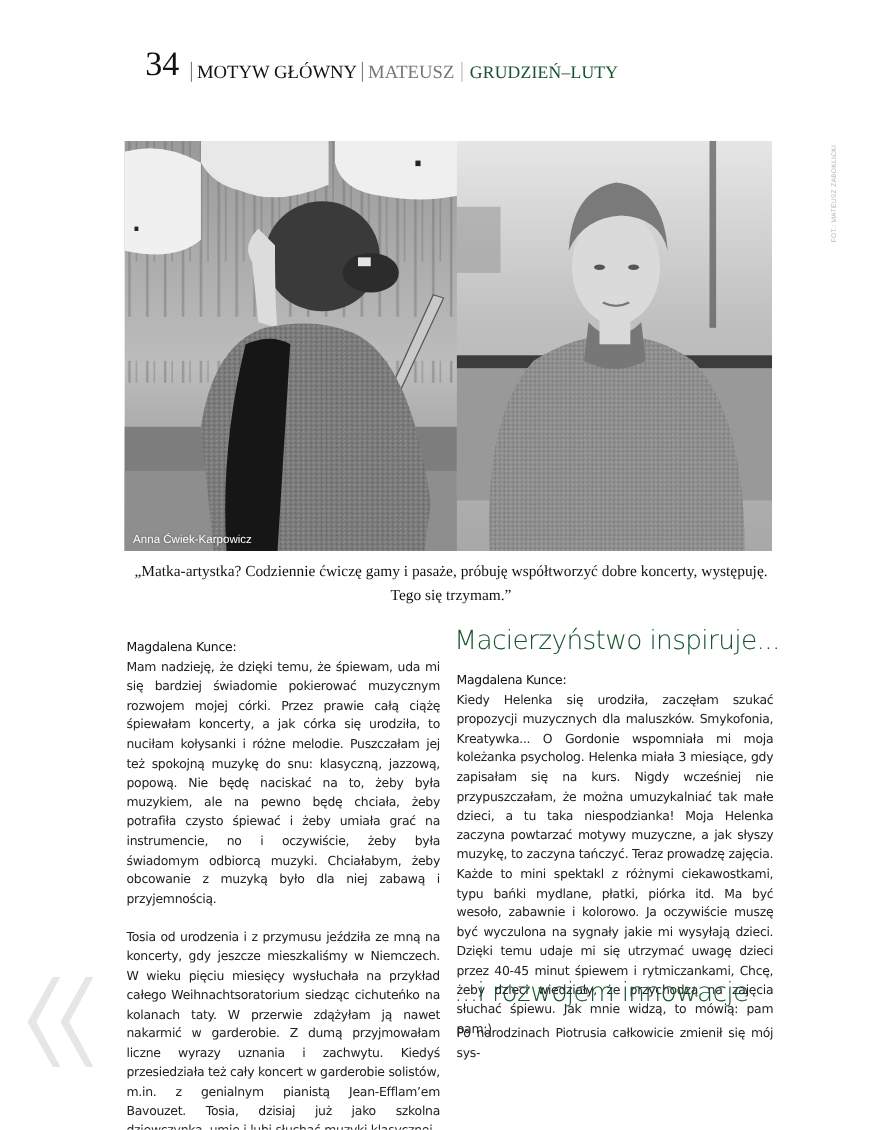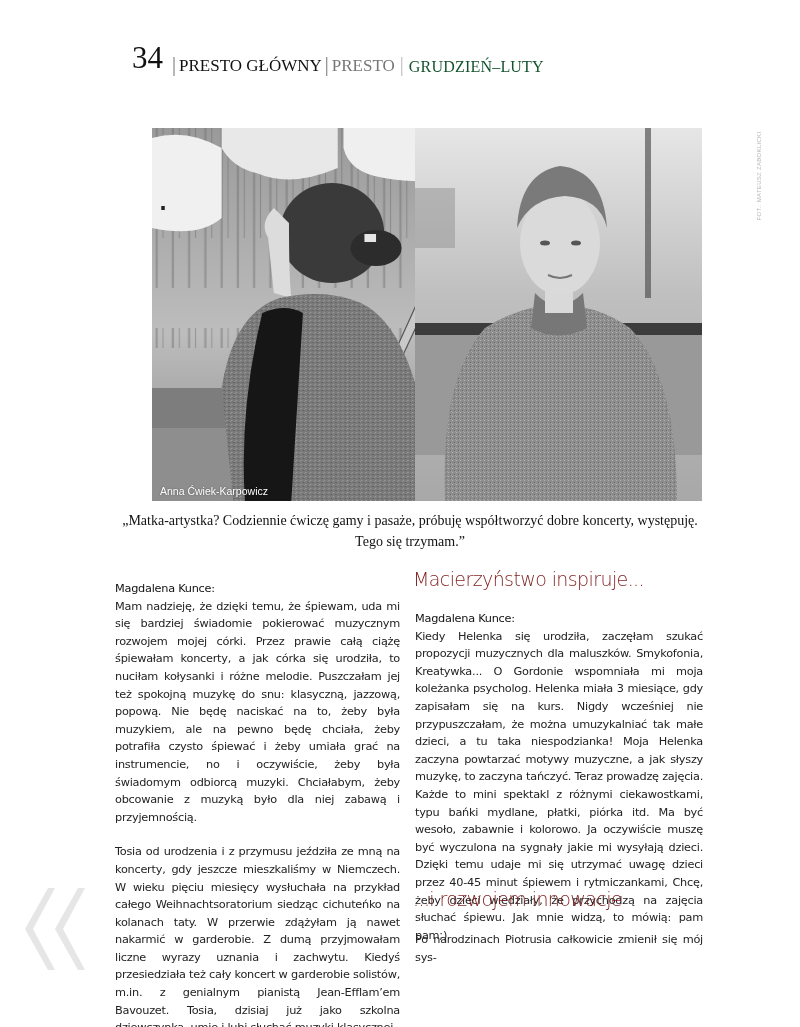--- a/index.html
+++ b/index.html
@@ -9,47 +9,47 @@
   .header .sep { font-size:20px; color:#777; margin:0 3px; }
   .header .sec1 { font-size:17px; color:#111; }
   .header .sec2 { font-size:17px; color:#777; }
   .header .sep2 { font-size:20px; color:#bbb; margin:0 5px; }
   .header .sec3 { font-size:16px; color:#14532d; letter-spacing:0.2px; }
 
   .photo-credit { position:absolute; left:744px; top:126px; width:30px; height:100px; }
   .photo-credit span { position:absolute; left:50%; top:50%; transform:translate(-50%,-50%) rotate(-90deg); white-space:nowrap; font-family:"Liberation Sans", sans-serif; font-size:6px; color:#b5b5b5; letter-spacing:0.3px; }
 
   .photo { position:absolute; top:128px; height:373px; overflow:hidden; }
-  .photo.left { left:113px; width:332px;margin-left:39px; }
+  .photo.left { left:113px; width:332px; }
   .photo.right { left:415px; width:287px; }
   .photo svg { display:block; width:100%; height:100%; }
   .photo-caption { position:absolute; left:8px; bottom:4px; font-family:"Liberation Sans", sans-serif; font-size:10.5px; color:#ffffff; text-shadow:0 0 2px rgba(0,0,0,.4); }
 
   .pullquote { position:absolute; left:110px; top:510px; width:600px; text-align:center; font-family:"Liberation Serif", serif; font-size:14px; line-height:21px; color:#111; }
 
   .col { position:absolute; font-family:"DejaVu Sans", sans-serif; font-size:11.3px; line-height:17.6px; color:#222; text-align:justify; letter-spacing:-0.25px; }
   .col.left { left:115px; top:580px; width:285px; }
   .col.right { left:415px; top:610px; width:288px; }
   .speaker { font-weight:normal; color:#111; display:block; }
   .para { display:block; margin-bottom:17px; }
-  .h2 { position:absolute; left:413px; font-family:"DejaVu Sans", sans-serif; font-weight:300; font-size:19px; color:#7f1d1d; letter-spacing:-0.6px; white-space:nowrap; }
+  .h2 { position:absolute; left:413px; font-family:"DejaVu Sans", sans-serif; font-weight:300; font-size:24px; color:#14532d; letter-spacing:-0.6px; white-space:nowrap; }
   .h2.one { top:568px; }
   .h2.two { top:888px; }
 
   .chevrons { position:absolute; left:20px; top:888px; width:70px; height:82px; }
 </style>
 </head>
 <body>
 
 <div class="header">
   <span class="pnum">34</span>
   <span class="sep">|</span>
-  <span class="sec1">PRESTO GŁÓWNY</span>
+  <span class="sec1">MOTYW GŁÓWNY</span>
   <span class="sep">|</span>
-  <span class="sec2">PRESTO</span>
+  <span class="sec2">MATEUSZ</span>
   <span class="sep2">|</span>
   <span class="sec3">GRUDZIEŃ–LUTY</span>
 </div>
 
 <div class="photo-credit">
   <span>FOT.: MATEUSZ ZABOKLICKI</span>
 </div>
 
 <div class="photo left">
   <svg viewBox="0 0 286 373" preserveAspectRatio="none">

